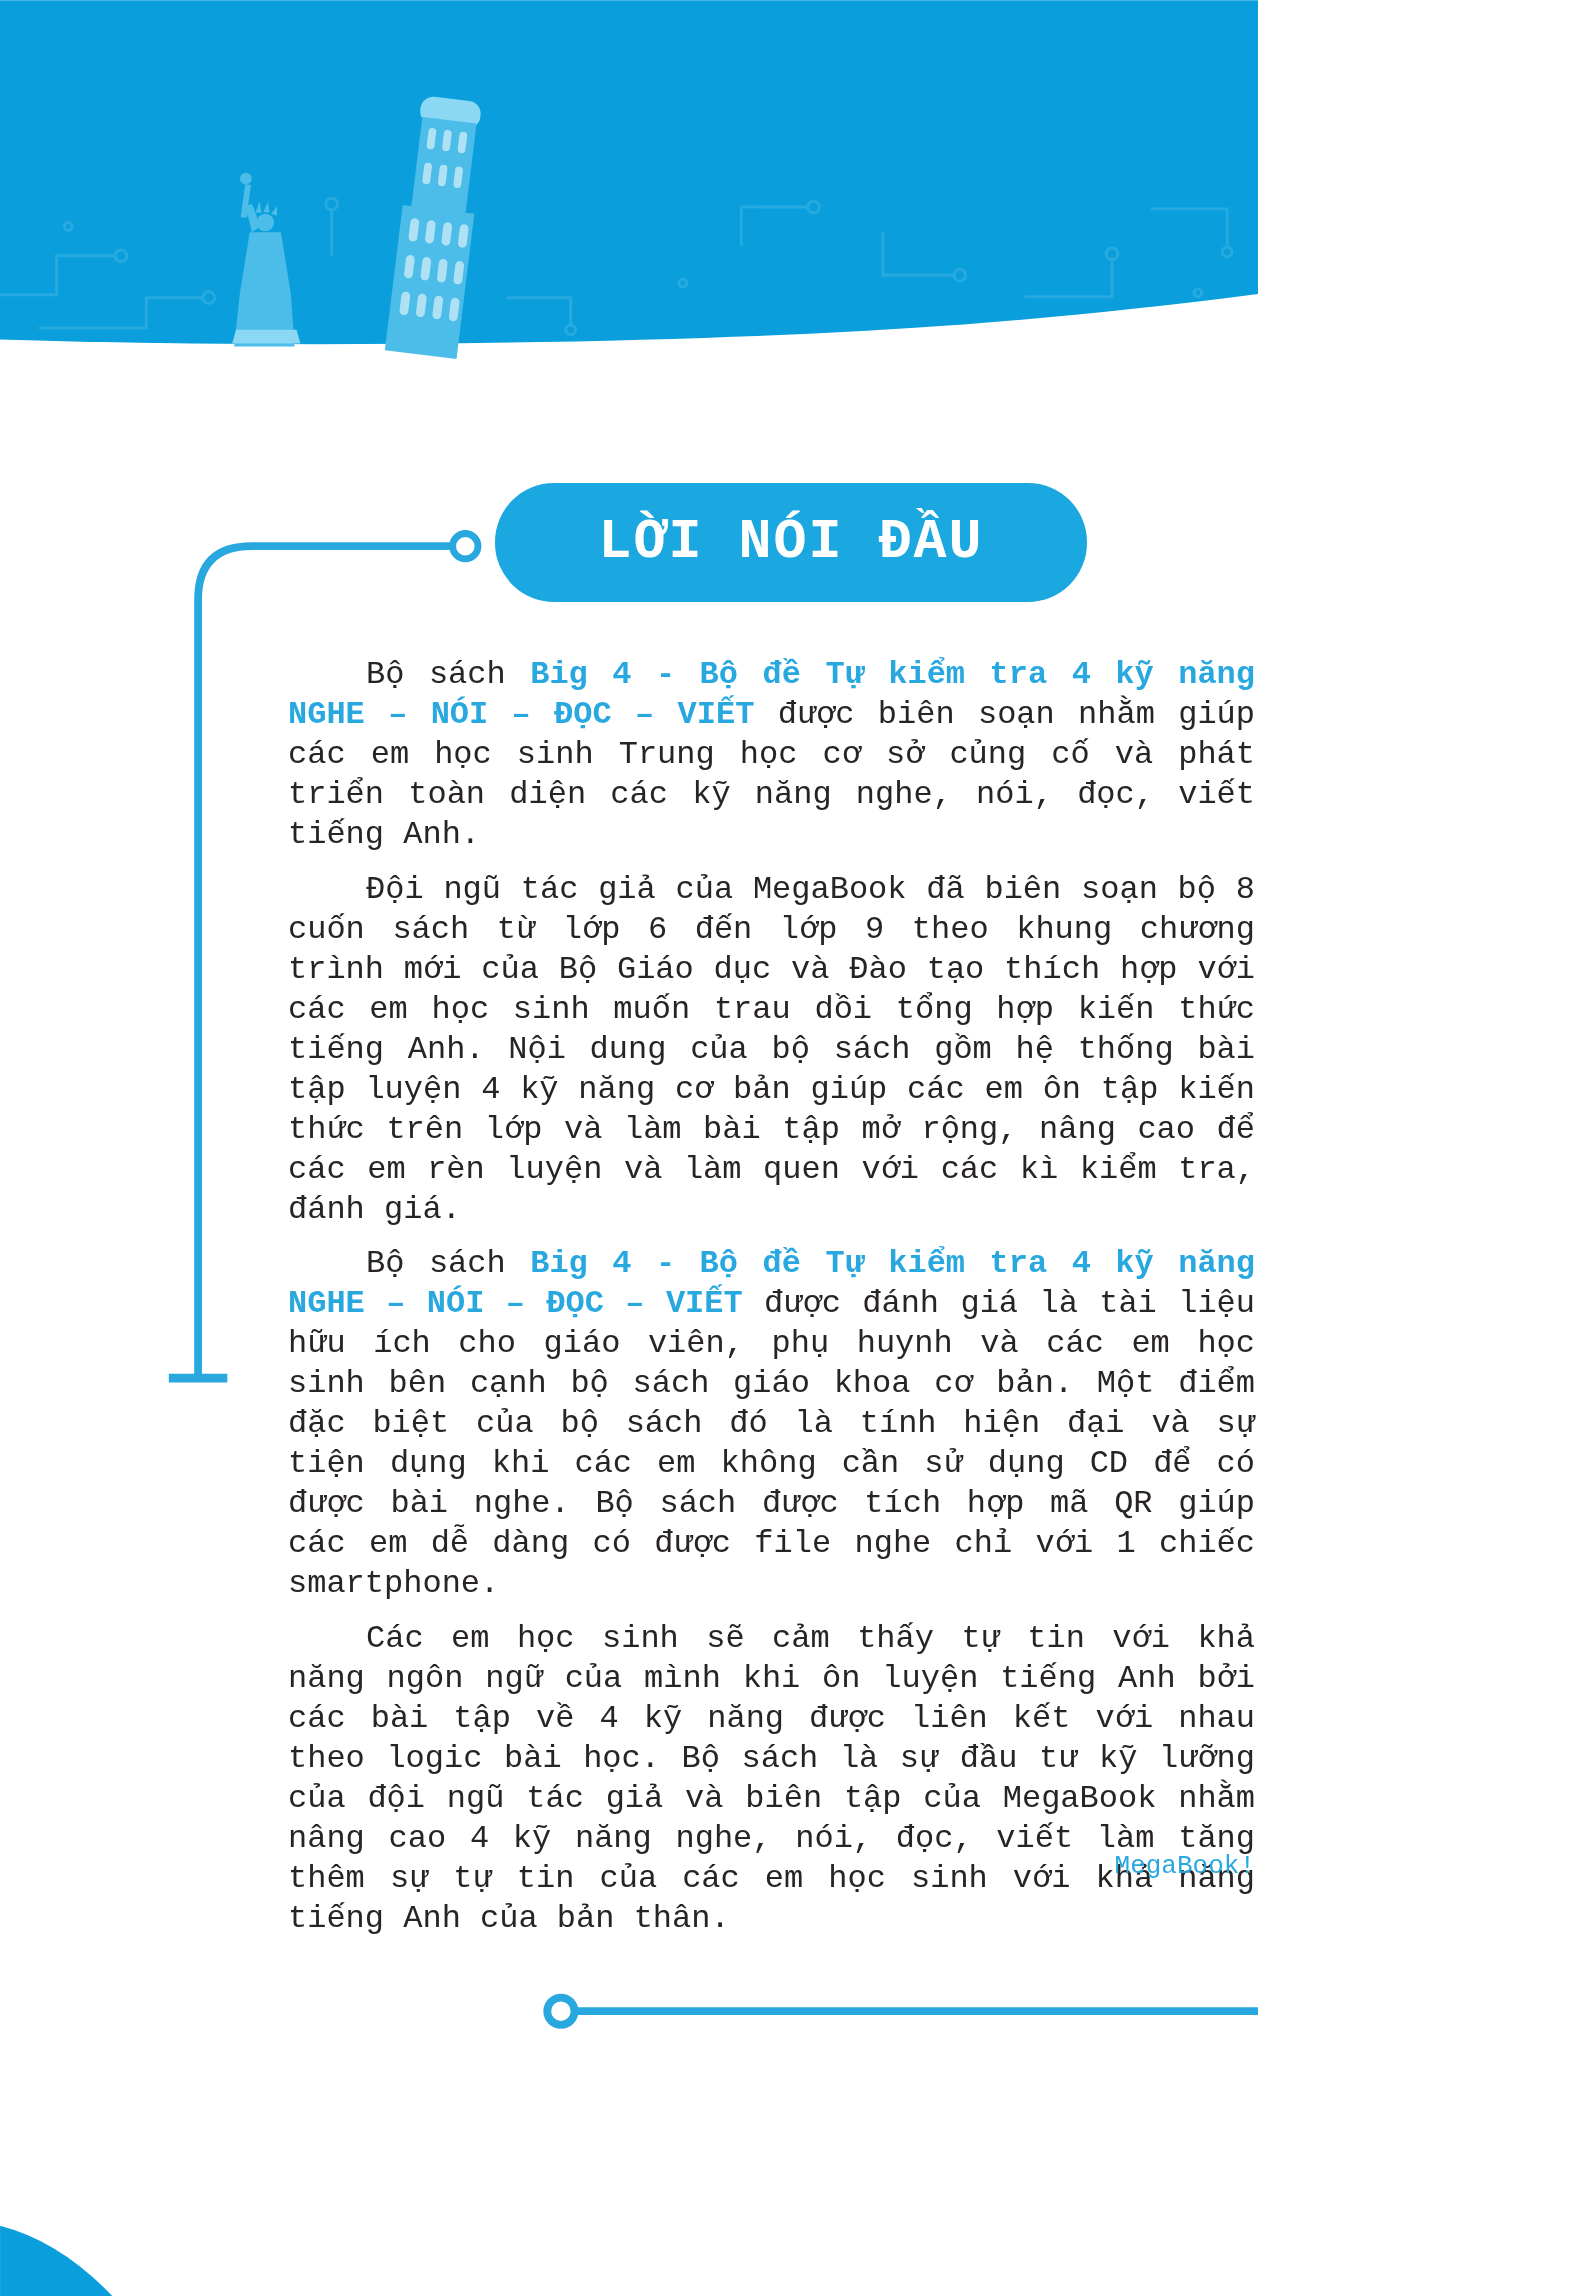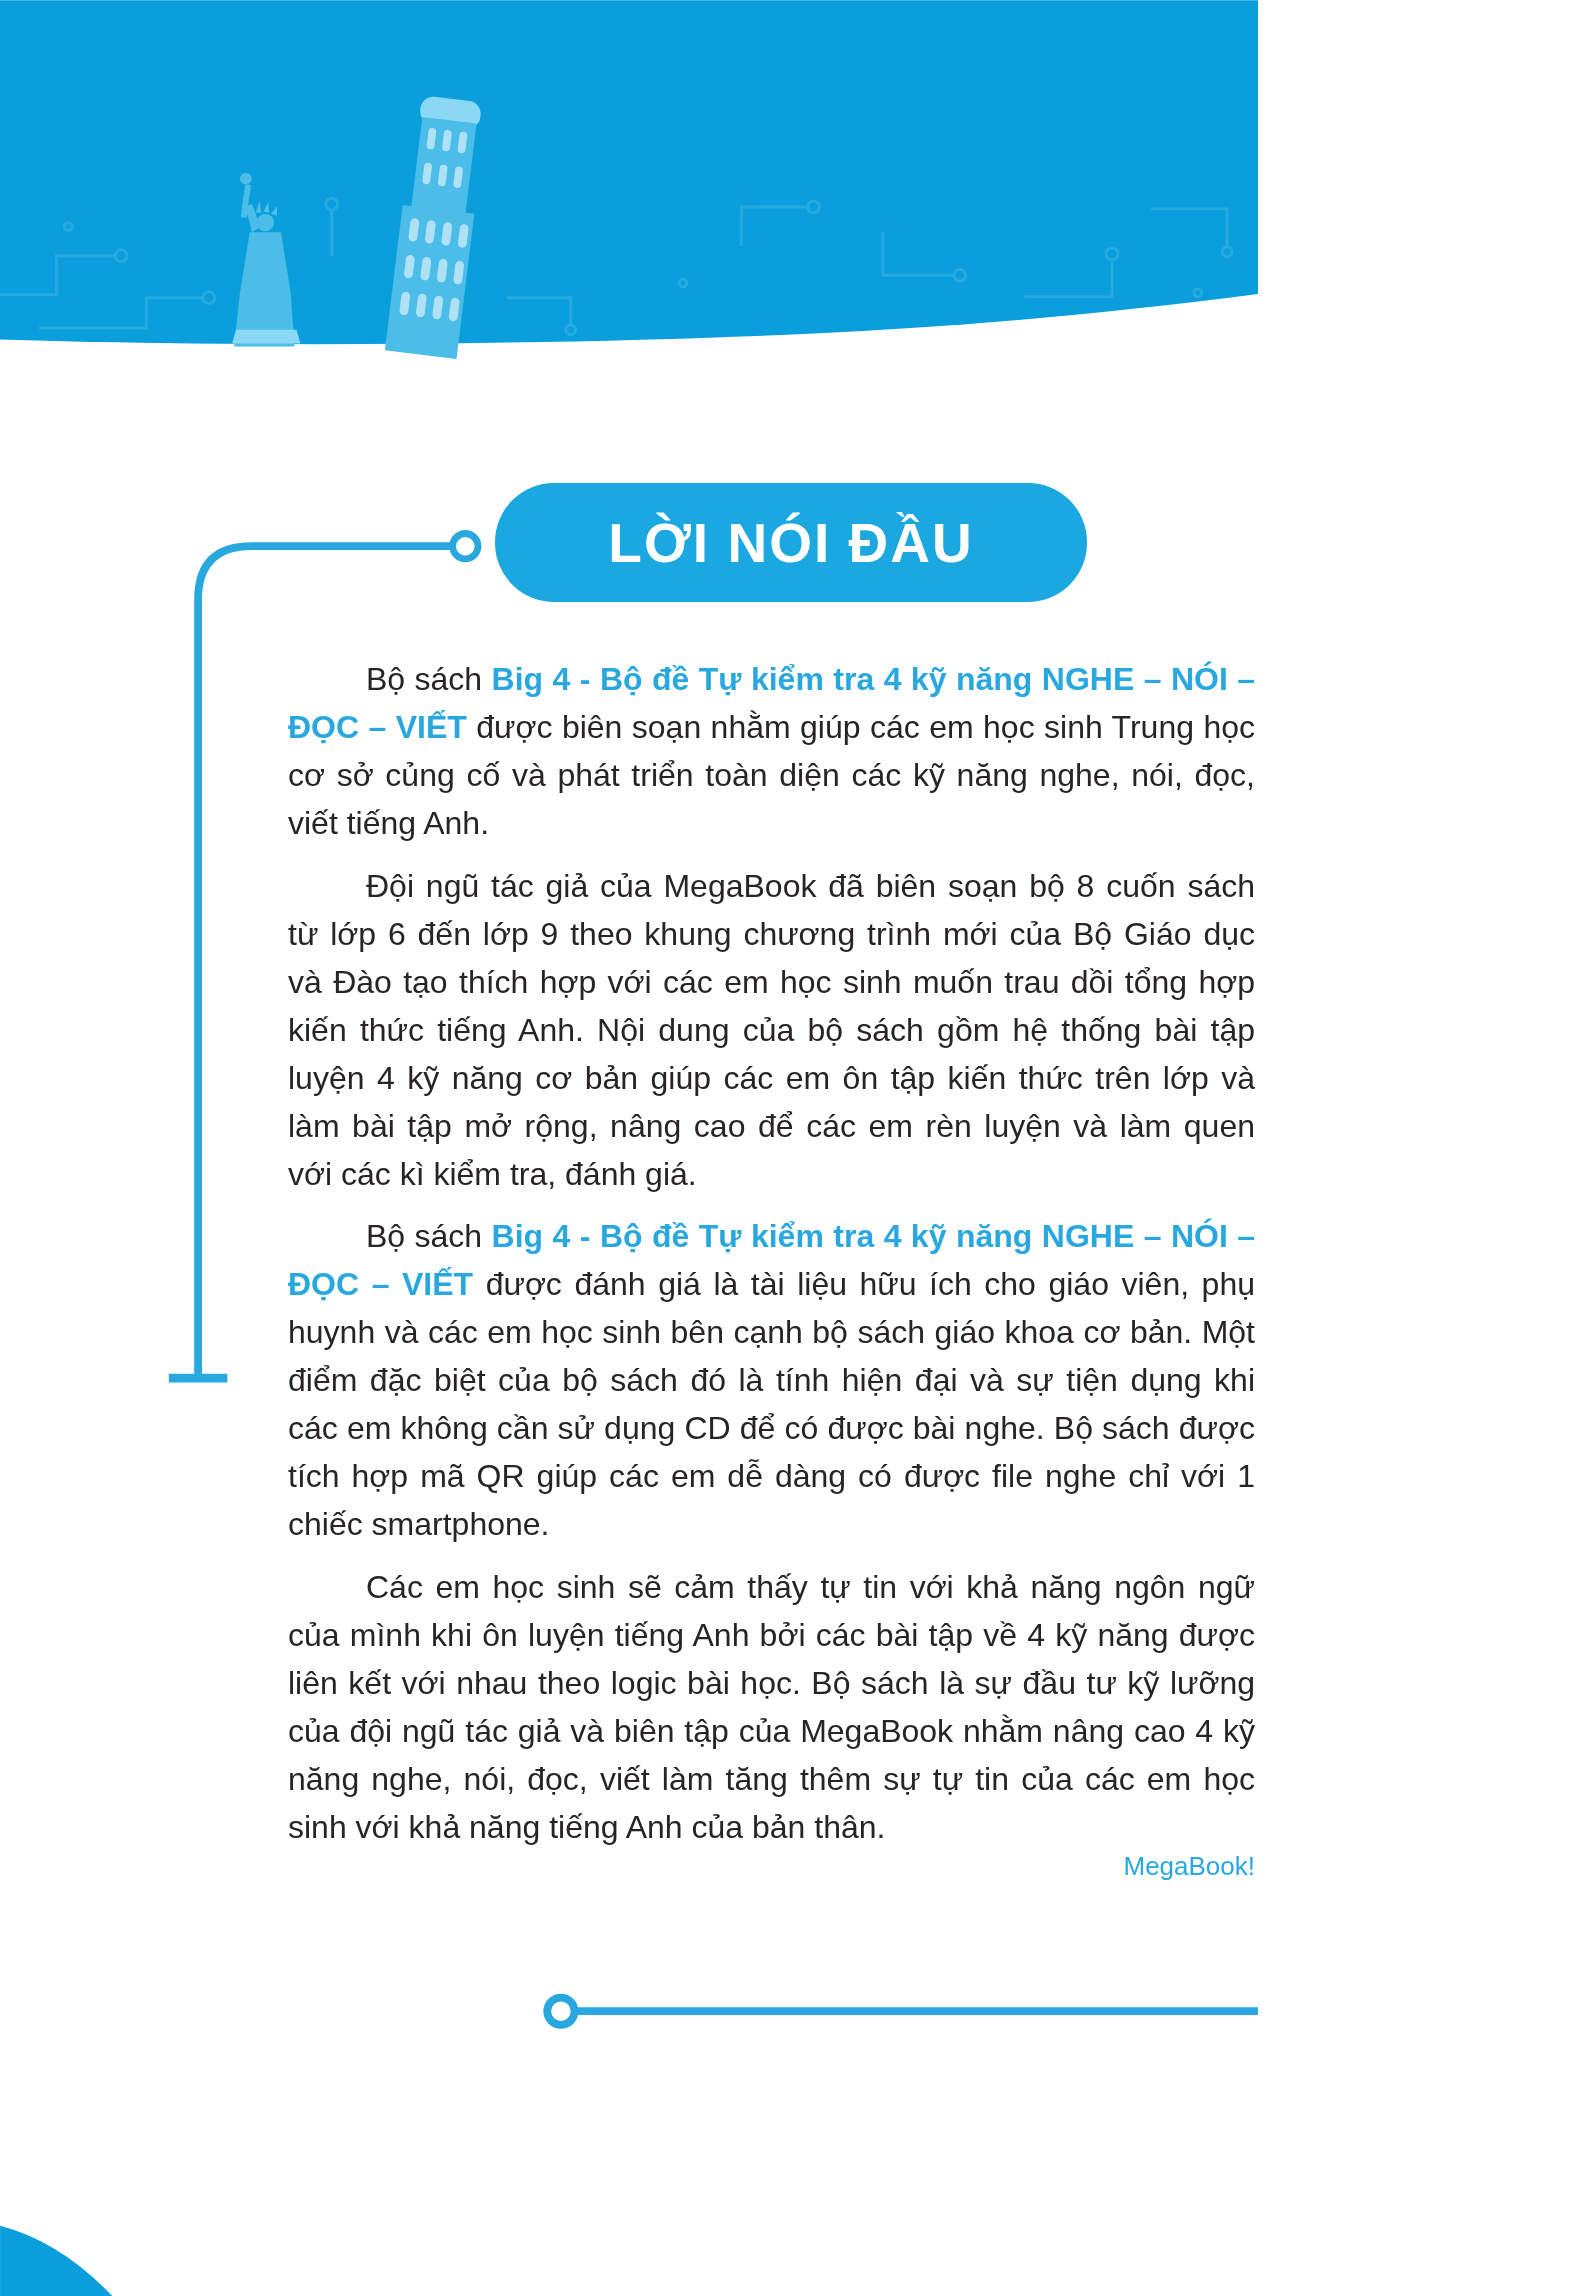--- a/index.html
+++ b/index.html
@@ -1,35 +1,35 @@
 <!DOCTYPE html>
 <html><head>
 <meta charset="utf-8">
 <style>
   html,body { margin:0; padding:0; background:#ffffff; }
   .page {
     position:relative; width:1258px; height:2297px; background:#ffffff;
-    overflow:hidden; font-family:Liberation Sans, sans-serif;
+    overflow:hidden; font-family:Liberation Mono, monospace;
   }
   .header-svg { position:absolute; left:0; top:0; }
   .connector-svg { position:absolute; left:0; top:0; pointer-events:none; }
 
   .title-pill {
     position:absolute; left:495px; top:483px; width:592px; height:119px;
     background:var(--pill_blue); border-radius:59px;
     display:flex; align-items:center; justify-content:center;
   }
   .title-pill span {
     color:#ffffff; font-weight:bold; font-size:55px; letter-spacing:2px;
     white-space:nowrap;
   }
 
   .content {
     position:absolute; left:288px; top:655px; width:967px;
-    color:var(--body_text); font-size:32px; line-height:48px;
+    color:var(--body_text); font-size:32px; line-height:40px;
     text-align:justify;
   }
   .content p { margin:0 0 14.6px 0; text-indent:78px; }
   .seg-normal { }
   .seg-bold-blue { color:var(--accent_blue); font-weight:bold; }
 
   .signature {
     position:absolute; left:288px; top:1851px; width:967px;
     text-align:right; color:var(--accent_blue); font-size:26px;
   }

